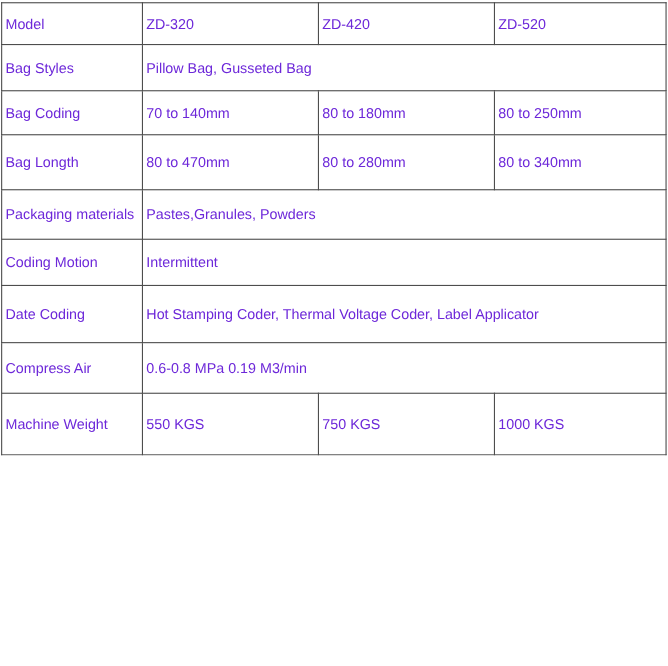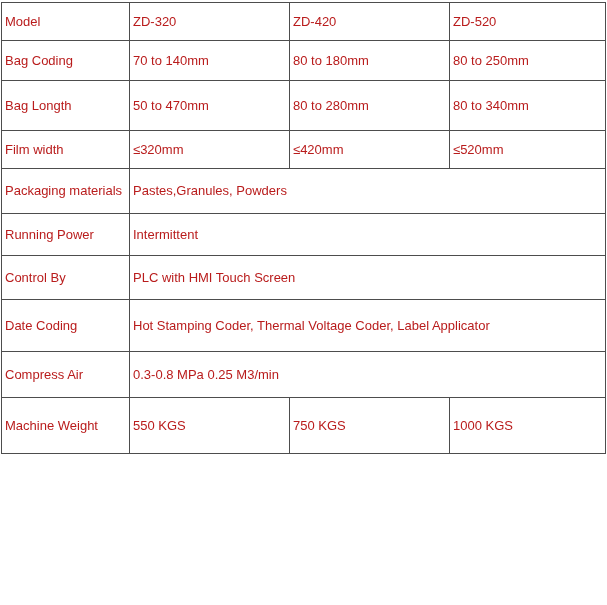--- a/index.html
+++ b/index.html
@@ -13,21 +13,21 @@
   }
   table.spec {
     border-collapse: collapse;
     table-layout: fixed;
     width: 604px;
   }
   table.spec td {
     border: 1px solid #4d4d4d;
     font-size: 13px;
     line-height: 16px;
-    color: #b91c1c;
+    color: #6d28d9;
     padding: 2px 4px 2px 3px;
     vertical-align: middle;
     overflow: hidden;
     white-space: nowrap;
   }
   td.indent { padding-left: 9px; }
   td.vtop { vertical-align: top; padding-top: 9px; }
 </style>
 </head>
 <body>
@@ -40,57 +40,51 @@
         <col style="width:160px">
         <col style="width:156px">
     </colgroup>
     <tbody>
       <tr style="height:38px">
         <td>Model</td>
         <td>ZD-320</td>
         <td>ZD-420</td>
         <td>ZD-520</td>
       </tr>
+      <tr style="height:42px">
+        <td>Bag Styles</td>
+        <td colspan="3">Pillow Bag, Gusseted Bag</td>
+      </tr>
       <tr style="height:40px">
         <td>Bag Coding</td>
         <td>70 to 140mm</td>
         <td>80 to 180mm</td>
         <td>80 to 250mm</td>
       </tr>
       <tr style="height:50px">
         <td>Bag Longth</td>
-        <td>50 to 470mm</td>
+        <td>80 to 470mm</td>
         <td>80 to 280mm</td>
         <td>80 to 340mm</td>
-      </tr>
-      <tr style="height:38px">
-        <td>Film width</td>
-        <td>≤320mm</td>
-        <td>≤420mm</td>
-        <td>≤520mm</td>
       </tr>
       <tr style="height:45px">
         <td>Packaging materials</td>
         <td colspan="3">Pastes,Granules, Powders</td>
       </tr>
       <tr style="height:42px">
-        <td>Running Power</td>
+        <td>Coding Motion</td>
         <td colspan="3">Intermittent</td>
-      </tr>
-      <tr style="height:44px">
-        <td>Control By</td>
-        <td colspan="3" class="indent">PLC with HMI Touch Screen</td>
       </tr>
       <tr style="height:52px">
         <td>Date Coding</td>
         <td colspan="3">Hot Stamping Coder, Thermal Voltage Coder, Label Applicator</td>
       </tr>
       <tr style="height:46px">
         <td>Compress Air</td>
-        <td colspan="3">0.3-0.8 MPa 0.25 M3/min</td>
+        <td colspan="3">0.6-0.8 MPa 0.19 M3/min</td>
       </tr>
       <tr style="height:56px">
         <td>Machine Weight</td>
         <td>550 KGS</td>
         <td>750 KGS</td>
         <td class="vtop">1000 KGS</td>
       </tr>
     </tbody>
   </table>
 </div>

